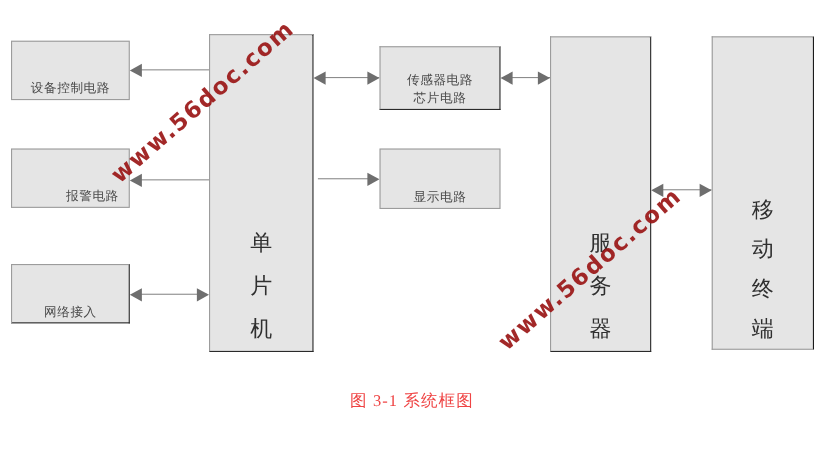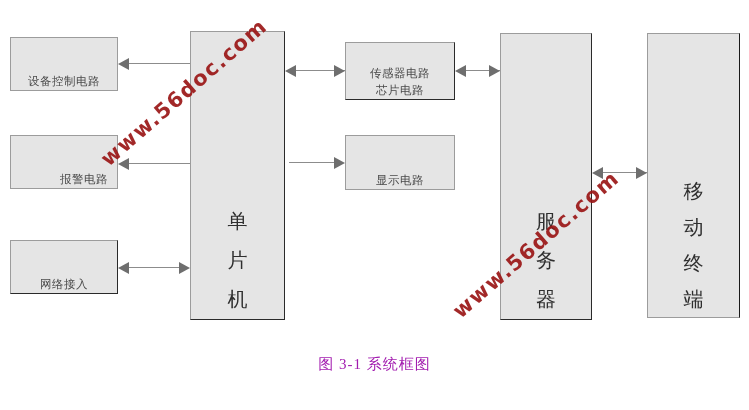--- a/index.html
+++ b/index.html
@@ -80,21 +80,21 @@
   #wm1{left:104px;top:150px;transform:rotate(-41deg);}
   #wm2{left:456px;top:302px;transform:rotate(-41deg);}
 
   
   #caption{
     position:absolute;
     left:0;top:355px;width:749px;
     text-align:center;
     font-family:"Liberation Serif","DejaVu Serif",serif;
     font-size:15px;
-    color:#a21caf;
+    color:#ef4444;
     letter-spacing:1px;
     z-index:4;
   }
 </style>
 </head>
 <body>
 
 <div id="canvas">
 
   <div class="line" style="left:122px;top:63px;width:68px;"></div>

